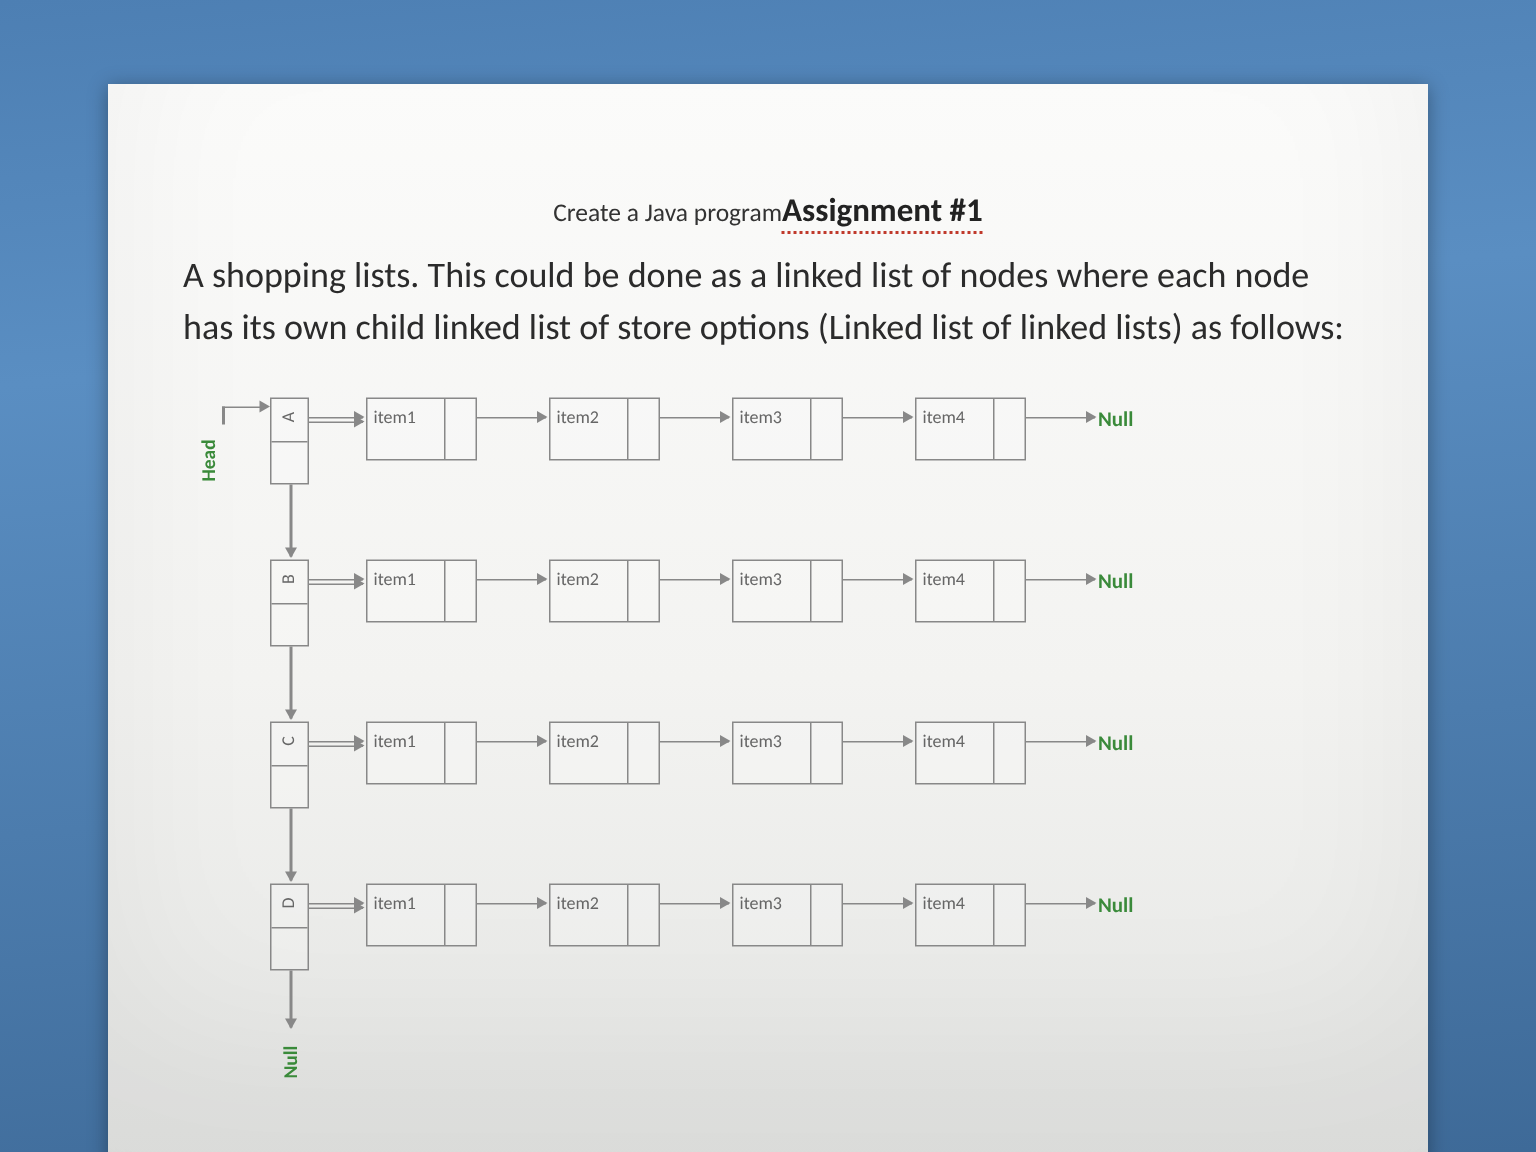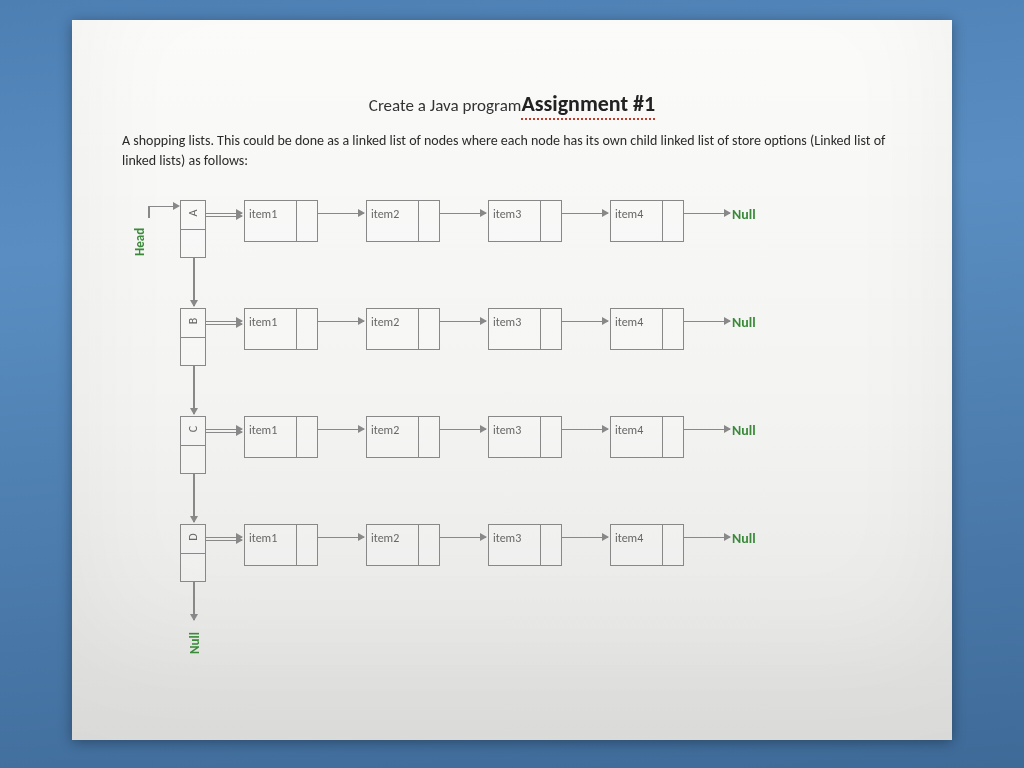--- a/index.html
+++ b/index.html
@@ -8,21 +8,21 @@
     width: 1024px; height: 768px;
     overflow: hidden;
     font-family: Calibri, Arial, sans-serif;
   }
   .photo-bg {
     width: 1024px; height: 768px;
     background: linear-gradient(175deg, #4d7fb3 0%, #5a8ec2 30%, #3e6a98 100%);
     display: flex;
     align-items: flex-start;
     justify-content: center;
-    padding-top: 20px;
+    padding-top: 56px;
   }
   .paper {
     width: 880px;
     height: 720px;
     background: linear-gradient(180deg, #fbfbfa 0%, #f3f3f1 55%, #e4e5e3 100%);
     box-shadow: 0 2px 12px rgba(0,0,0,.35), inset 0 -80px 120px rgba(0,0,0,.05);
     padding: 70px 50px 0 50px;
     position: relative;
   }
   .title-line {
@@ -34,21 +34,21 @@
     color: #333;
   }
   .title-big {
     font-size: 22px;
     font-weight: 700;
     color: #222;
     border-bottom: 2px dotted #c0392b;
     padding-bottom: 1px;
   }
   .desc {
-    font-size: 14px;
+    font-size: 24px;
     color: #2b2b2b;
     line-height: 1.45;
     text-align: left;
     margin-bottom: 28px;
   }
   .diagram {
     position: relative;
     width: 780px;
     height: 480px;
   }

